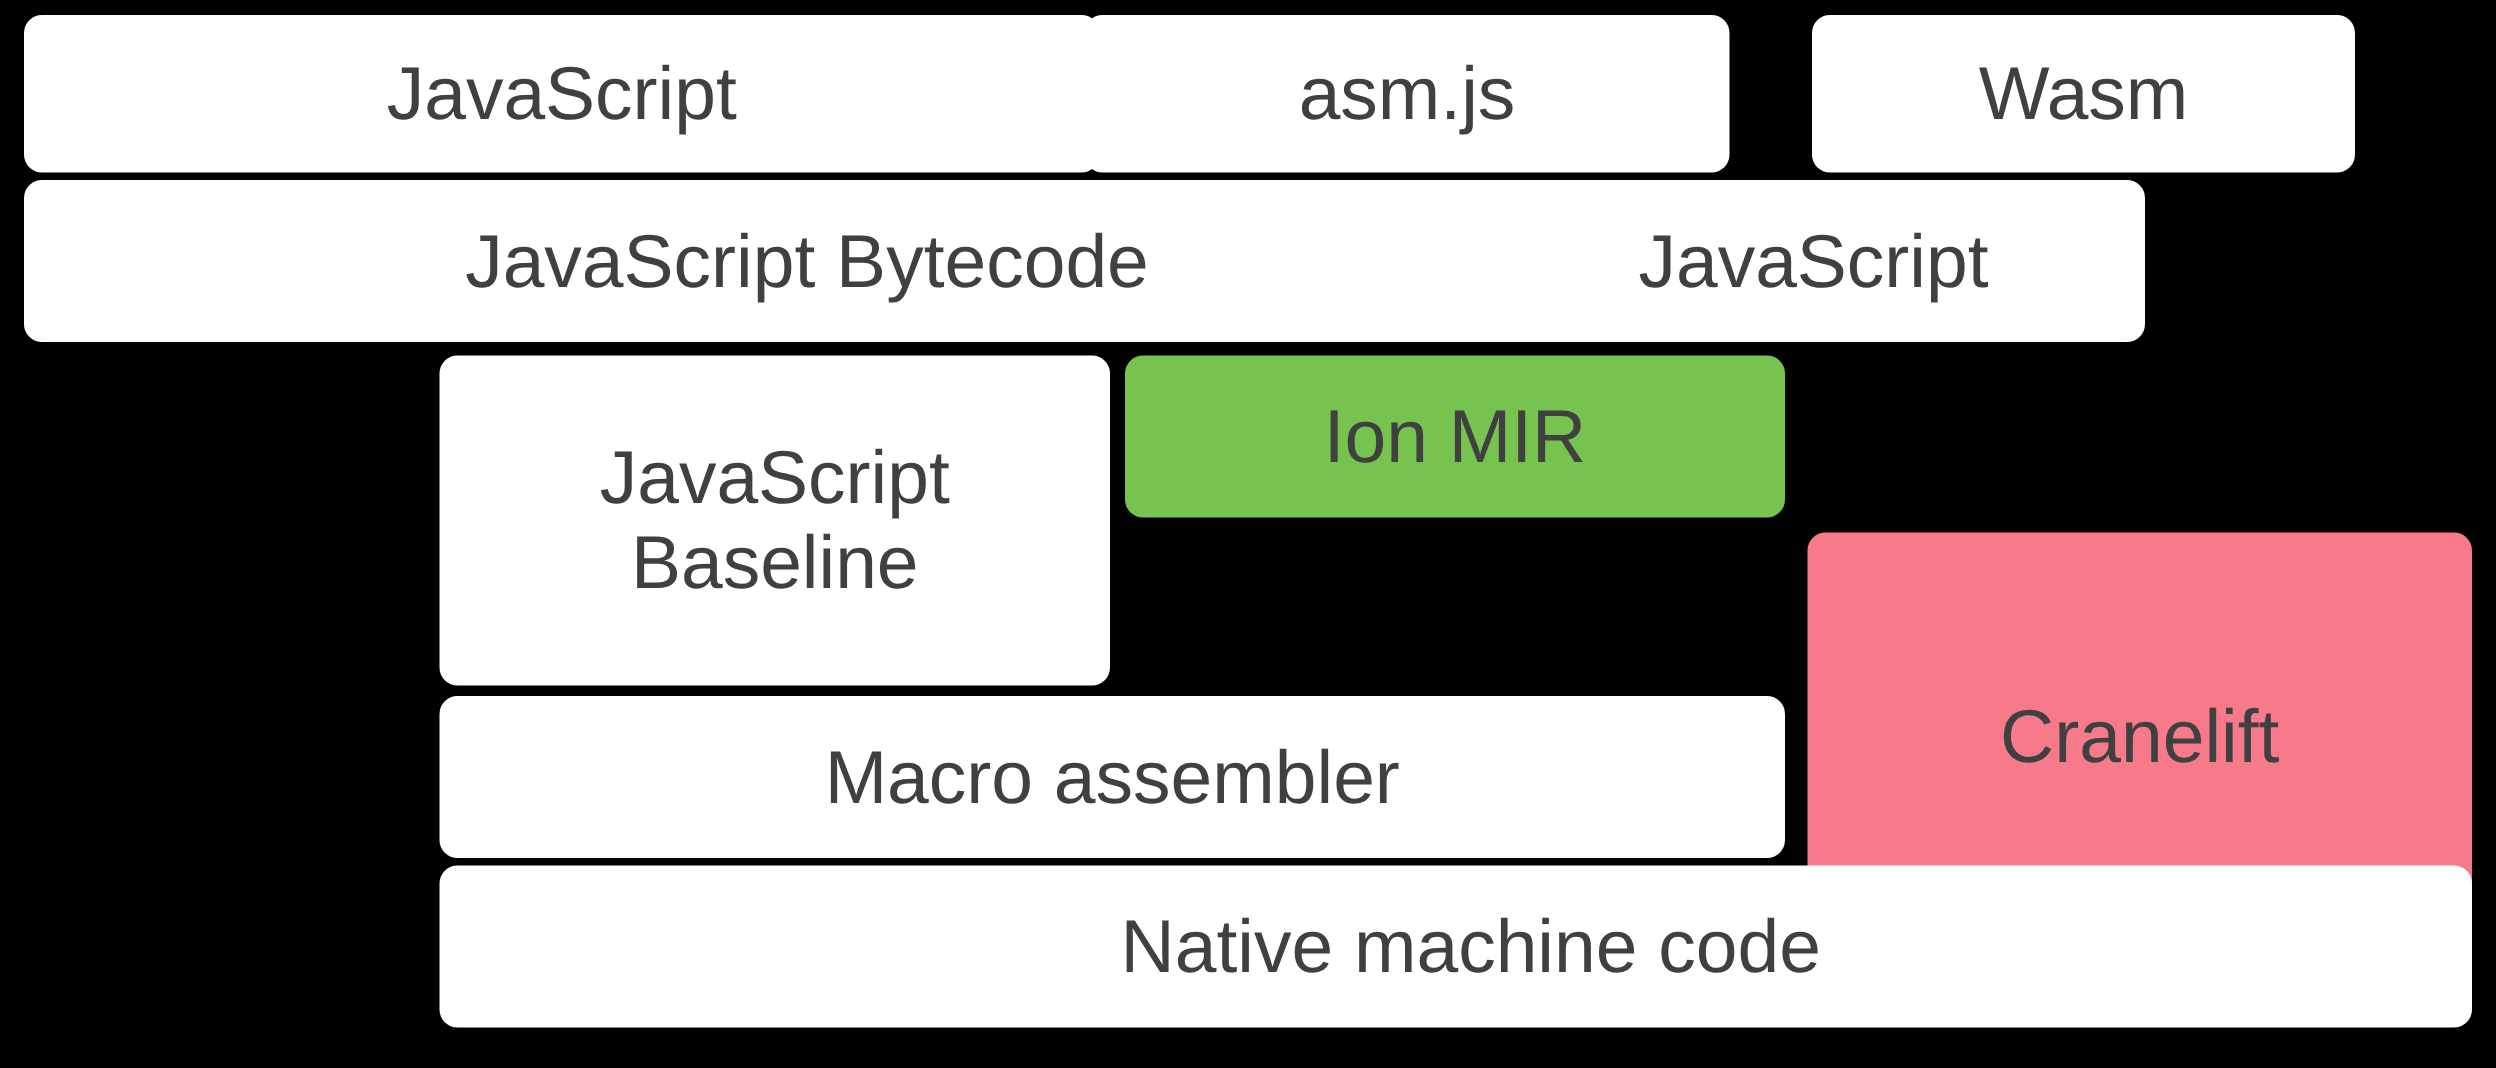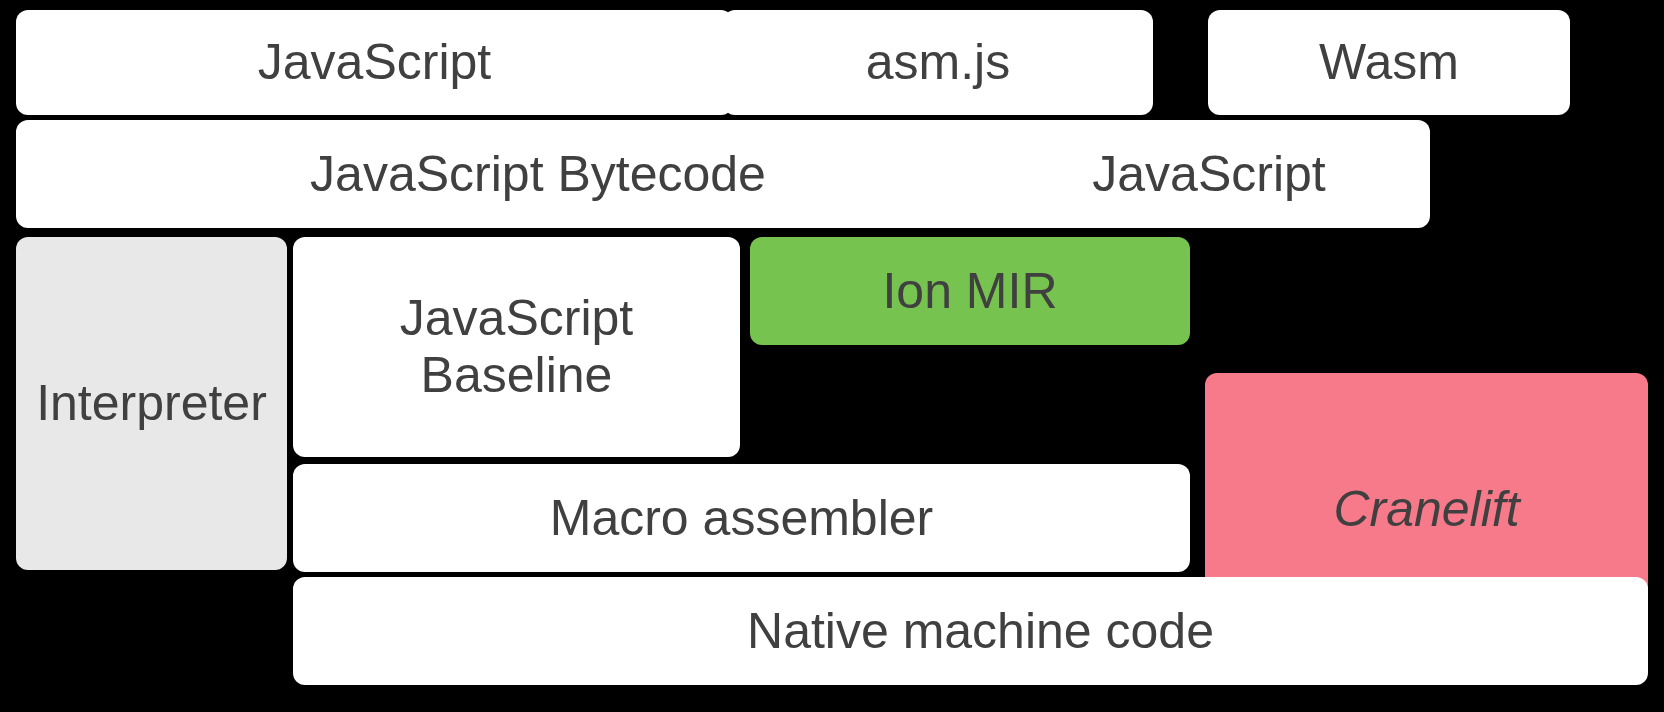--- a/index.html
+++ b/index.html
@@ -31,21 +31,21 @@
   
   #box-javascript      { left: 16px;   top: 10px;  width: 717px;  height: 105px; }
   #box-asmjs           { left: 723px;  top: 10px;  width: 430px;  height: 105px; }
   #box-wasm            { left: 1208px; top: 10px;  width: 362px;  height: 105px; }
   #box-bytecode        { left: 16px;   top: 120px; width: 1044px;  height: 108px; }
   #box-baldrmonkey     { left: 988px;  top: 120px; width: 442px;  height: 108px; }
   #box-interpreter     { left: 16px;   top: 237px; width: 271px;  height: 333px; }
   #box-baseline        { left: 293px;  top: 237px; width: 447px;  height: 220px; }
   #box-ion-mir         { left: 750px;  top: 237px; width: 440px;  height: 108px; }
   #box-ion-lir         { left: 750px;  top: 352px; width: 440px;  height: 108px; }
-  #box-cranelift       { left: 1205px; top: 373px; width: 443px;  height: 272px; font-style: italic; }
+  #box-cranelift       { left: 1205px; top: 355px; width: 443px;  height: 272px; }
   #box-macro-assembler { left: 293px;  top: 464px; width: 897px;  height: 108px; align-items: center; }
   #box-native-code     { left: 293px;  top: 577px; width: 1355px; height: 108px; }
 </style>
 </head>
 <body>
 
 <div id="stage" style="background: rgb(0, 0, 0); color: rgb(0, 0, 0);">
 
   <div class="box" id="box-javascript" style="background: rgb(255, 255, 255);">
     <span>JavaScript</span>
@@ -60,23 +60,20 @@
   </div>
 
   <div class="box" id="box-bytecode" style="background: rgb(255, 255, 255);">
     <span>JavaScript Bytecode</span>
   </div>
 
   <div class="box" id="box-baldrmonkey" style="background: rgb(255, 255, 255);">
     <span>JavaScript</span>
   </div>
 
-  <div class="box" id="box-interpreter" style="background: rgb(232, 232, 232);">
-    <span>Interpreter</span>
-  </div>
 
   <div class="box" id="box-baseline" style="background: rgb(255, 255, 255);">
     <span>
       <span style="display:block">JavaScript</span>
       <span style="display:block">Baseline</span>
     </span>
   </div>
 
   <div class="box" id="box-ion-mir" style="background: rgb(119, 195, 79);">
     <span>Ion MIR</span>

